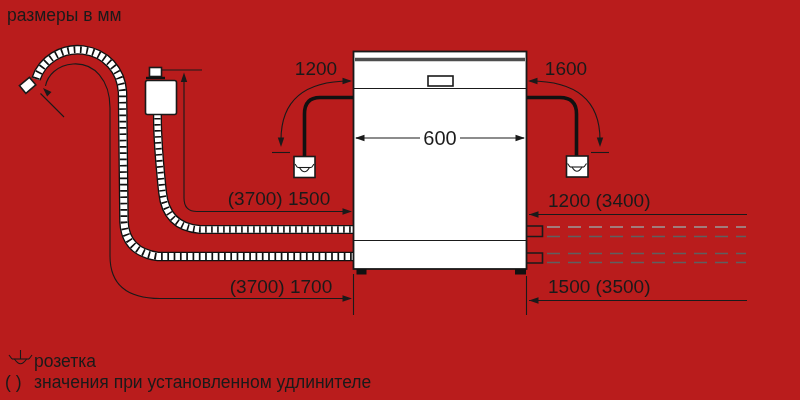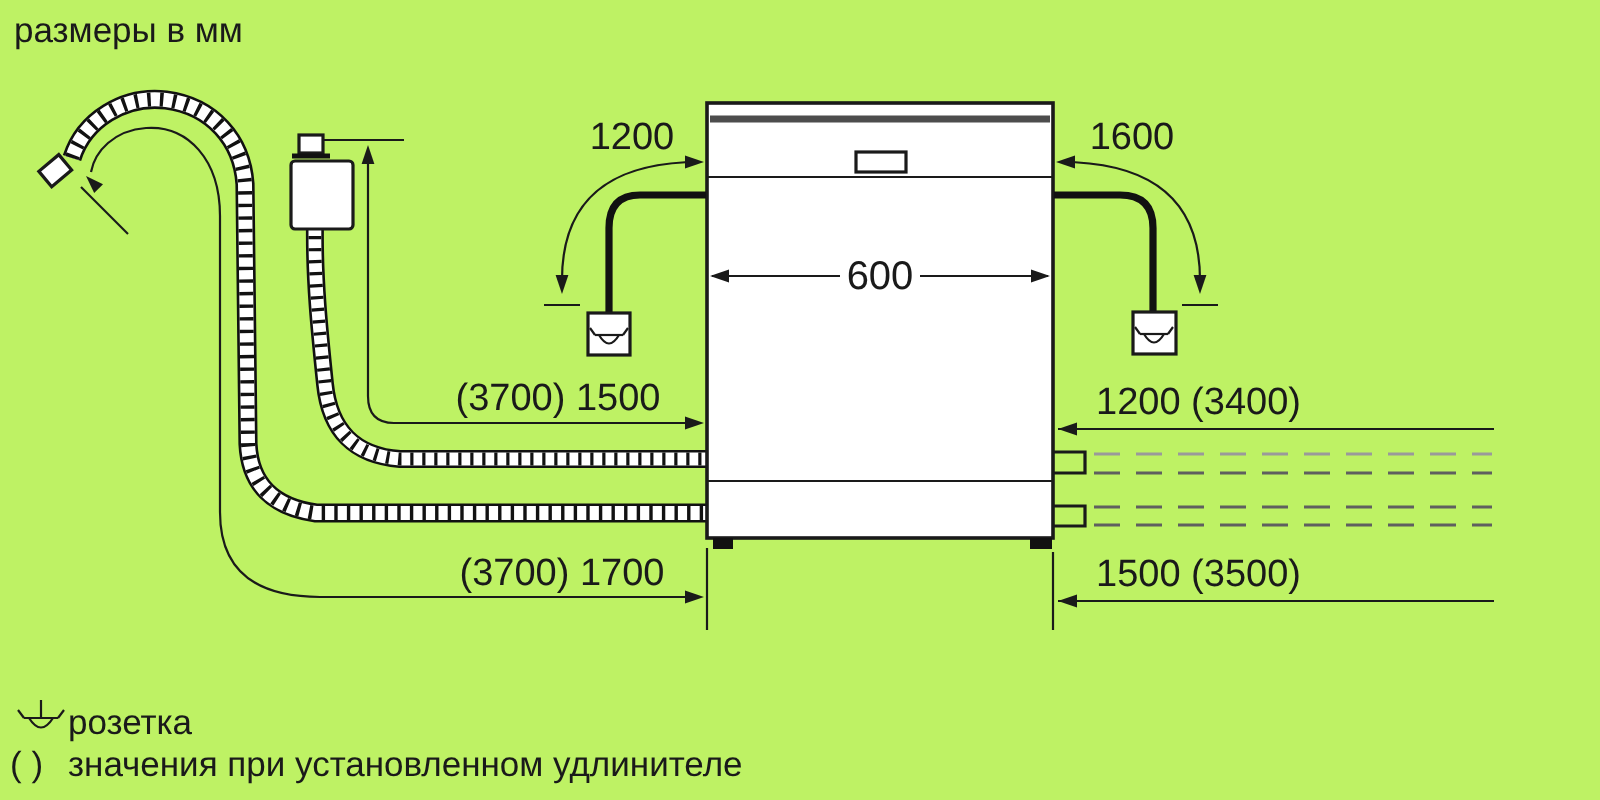--- a/index.html
+++ b/index.html
@@ -1,16 +1,16 @@
 <!DOCTYPE html>
 <html><head>
 <meta charset="utf-8">
 <style>
   html,body { margin:0; padding:0; background:#fff; }
-  #stage { position:relative; width:800px; height:400px; background:#bef264; overflow:hidden;
+  #stage { position:relative; width:800px; height:400px; background:#b91c1c; overflow:hidden;
            font-family:"Liberation Sans", sans-serif; }
   svg { display:block; }
   .ln      { stroke:#1a1a1a; stroke-width:1.1; fill:none; }
   .ln15    { stroke:#1a1a1a; stroke-width:1.6; fill:none; }
   .arrow   { fill:#1a1a1a; stroke:none; }
   .txt     { font-family:"Liberation Sans", sans-serif; font-size:19px; fill:#1a1a1a; }
   .txt20   { font-family:"Liberation Sans", sans-serif; font-size:20px; fill:#1a1a1a; }
   .small   { font-family:"Liberation Sans", sans-serif; font-size:17.5px; fill:#1a1a1a; }
   .hose-outer { stroke:#111; stroke-width:9.6; fill:none; }
   .hose-inner { stroke:#fff; stroke-width:7;   fill:none; }

